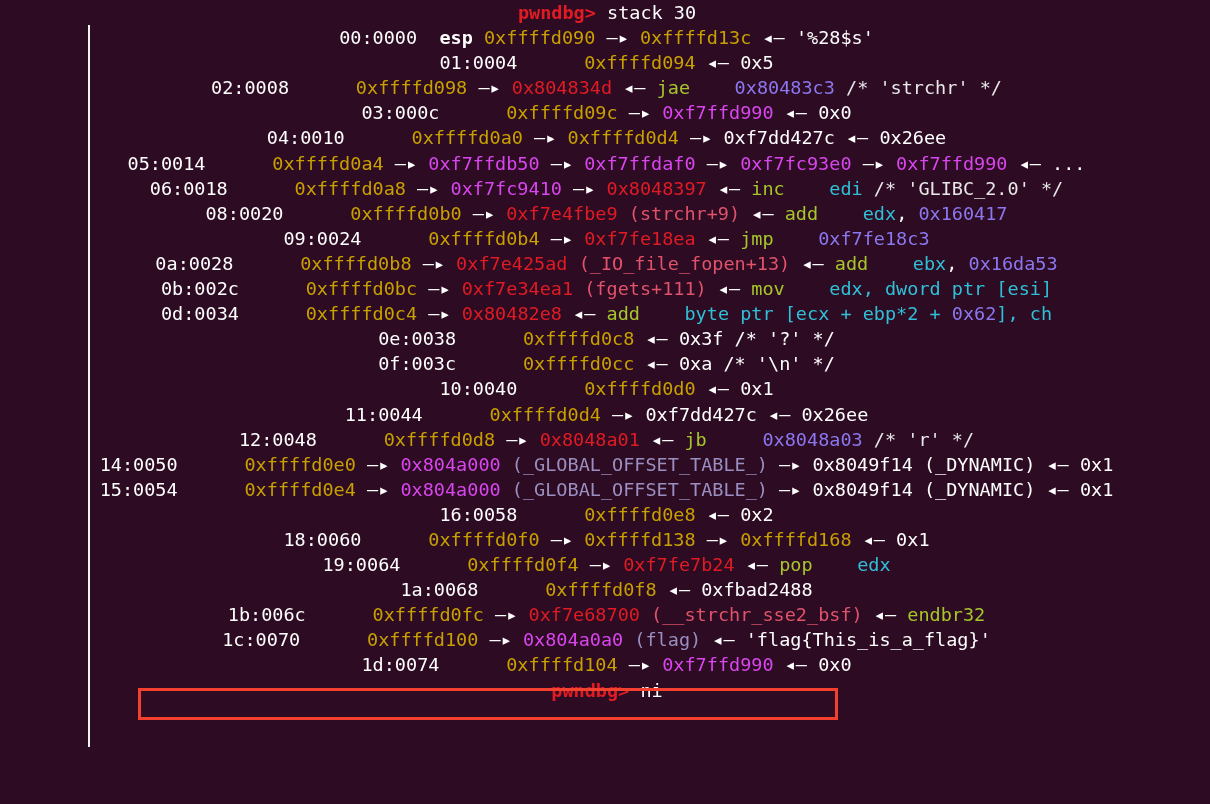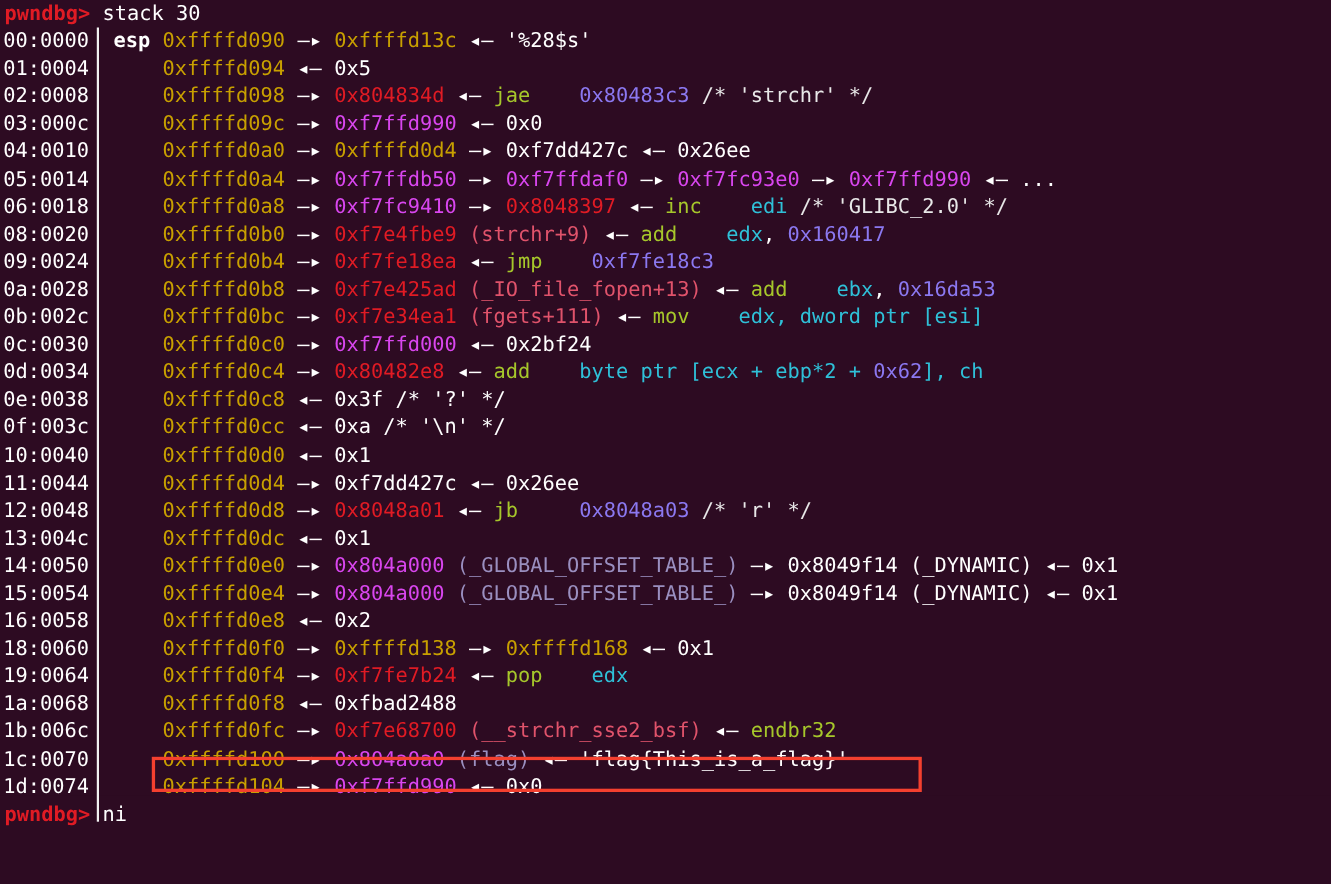--- a/index.html
+++ b/index.html
@@ -17,20 +17,21 @@
     position: relative;
     width: 1210px;
     height: 723px;
     background: #2d0b22;
     font-size: 18.5px;
     line-height: 25.1px;
     letter-spacing: 0px;
     color: #ffffff;
     padding: 0;
     box-sizing: border-box;
+    text-align: center;
   }
   .line {
     white-space: pre;
     height: 25.1px;
     display: block;
     padding-left: 3px;
   }
   .prompt-line { padding-left: 4px; }
 
   
@@ -104,35 +105,33 @@
 
 
   <div class="line"><span class="c-idx">08:0020</span><span>      </span><span class="c-stack">0xffffd0b0</span><span class="c-white"> —▸ </span><span class="c-code">0xf7e4fbe9</span><span class="c-sym"> (strchr+9)</span><span class="c-white"> ◂— </span><span class="c-instr">add</span><span>    </span><span class="c-reg">edx</span><span class="c-white">, </span><span class="c-imm">0x160417</span></div>
 
   <div class="line"><span class="c-idx">09:0024</span><span>      </span><span class="c-stack">0xffffd0b4</span><span class="c-white"> —▸ </span><span class="c-code">0xf7fe18ea</span><span class="c-white"> ◂— </span><span class="c-instr">jmp</span><span>    </span><span class="c-imm">0xf7fe18c3</span></div>
 
   <div class="line"><span class="c-idx">0a:0028</span><span>      </span><span class="c-stack">0xffffd0b8</span><span class="c-white"> —▸ </span><span class="c-code">0xf7e425ad</span><span class="c-sym"> (_IO_file_fopen+13)</span><span class="c-white"> ◂— </span><span class="c-instr">add</span><span>    </span><span class="c-reg">ebx</span><span class="c-white">, </span><span class="c-imm">0x16da53</span></div>
 
   <div class="line"><span class="c-idx">0b:002c</span><span>      </span><span class="c-stack">0xffffd0bc</span><span class="c-white"> —▸ </span><span class="c-code">0xf7e34ea1</span><span class="c-sym"> (fgets+111)</span><span class="c-white"> ◂— </span><span class="c-instr">mov</span><span>    </span><span class="c-reg">edx, dword ptr [esi]</span></div>
 
-  <div class="line"><span class="c-idx">0c:0030</span><span>      </span><span class="c-stack">0xffffd0c0</span><span class="c-white"> —▸ </span><span class="c-data">0xf7ffd000</span><span class="c-white"> ◂— </span><span class="c-white">0x2bf24</span></div>
 
   <div class="line"><span class="c-idx">0d:0034</span><span>      </span><span class="c-stack">0xffffd0c4</span><span class="c-white"> —▸ </span><span class="c-code">0x80482e8</span><span class="c-white"> ◂— </span><span class="c-instr">add</span><span>    </span><span class="c-reg">byte ptr [ecx + ebp*2 + </span><span class="c-imm">0x62</span><span class="c-reg">], ch</span></div>
 
   <div class="line"><span class="c-idx">0e:0038</span><span>      </span><span class="c-stack">0xffffd0c8</span><span class="c-white"> ◂— </span><span class="c-white">0x3f /* '?' */</span></div>
 
   <div class="line"><span class="c-idx">0f:003c</span><span>      </span><span class="c-stack">0xffffd0cc</span><span class="c-white"> ◂— </span><span class="c-white">0xa /* '\n' */</span></div>
 
   <div class="line"><span class="c-idx">10:0040</span><span>      </span><span class="c-stack">0xffffd0d0</span><span class="c-white"> ◂— </span><span class="c-white">0x1</span></div>
 
   <div class="line"><span class="c-idx">11:0044</span><span>      </span><span class="c-stack">0xffffd0d4</span><span class="c-white"> —▸ </span><span class="c-white">0xf7dd427c</span><span class="c-white"> ◂— </span><span class="c-white">0x26ee</span></div>
 
   <div class="line"><span class="c-idx">12:0048</span><span>      </span><span class="c-stack">0xffffd0d8</span><span class="c-white"> —▸ </span><span class="c-code">0x8048a01</span><span class="c-white"> ◂— </span><span class="c-instr">jb</span><span>     </span><span class="c-imm">0x8048a03</span><span class="c-comment"> /* 'r' */</span></div>
 
-  <div class="line"><span class="c-idx">13:004c</span><span>      </span><span class="c-stack">0xffffd0dc</span><span class="c-white"> ◂— </span><span class="c-white">0x1</span></div>
 
   <div class="line"><span class="c-idx">14:0050</span><span>      </span><span class="c-stack">0xffffd0e0</span><span class="c-white"> —▸ </span><span class="c-data">0x804a000</span><span class="c-symd"> (_GLOBAL_OFFSET_TABLE_)</span><span class="c-white"> —▸ </span><span class="c-white">0x8049f14</span><span class="c-white"> (_DYNAMIC)</span><span class="c-white"> ◂— </span><span class="c-white">0x1</span></div>
 
   <div class="line"><span class="c-idx">15:0054</span><span>      </span><span class="c-stack">0xffffd0e4</span><span class="c-white"> —▸ </span><span class="c-data">0x804a000</span><span class="c-symd"> (_GLOBAL_OFFSET_TABLE_)</span><span class="c-white"> —▸ </span><span class="c-white">0x8049f14</span><span class="c-white"> (_DYNAMIC)</span><span class="c-white"> ◂— </span><span class="c-white">0x1</span></div>
 
   <div class="line"><span class="c-idx">16:0058</span><span>      </span><span class="c-stack">0xffffd0e8</span><span class="c-white"> ◂— </span><span class="c-white">0x2</span></div>
 
 
   <div class="line"><span class="c-idx">18:0060</span><span>      </span><span class="c-stack">0xffffd0f0</span><span class="c-white"> —▸ </span><span class="c-stack">0xffffd138</span><span class="c-white"> —▸ </span><span class="c-stack">0xffffd168</span><span class="c-white"> ◂— </span><span class="c-white">0x1</span></div>
 

